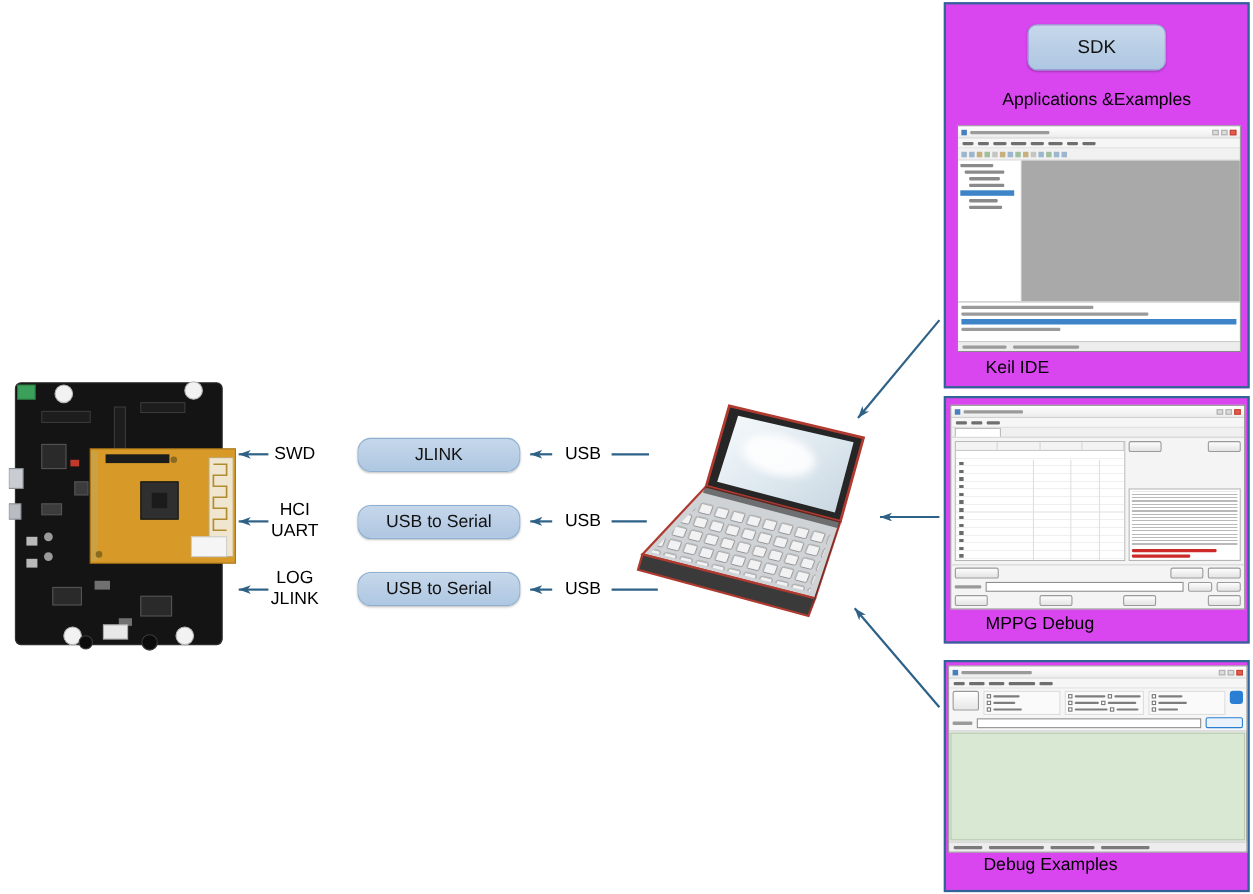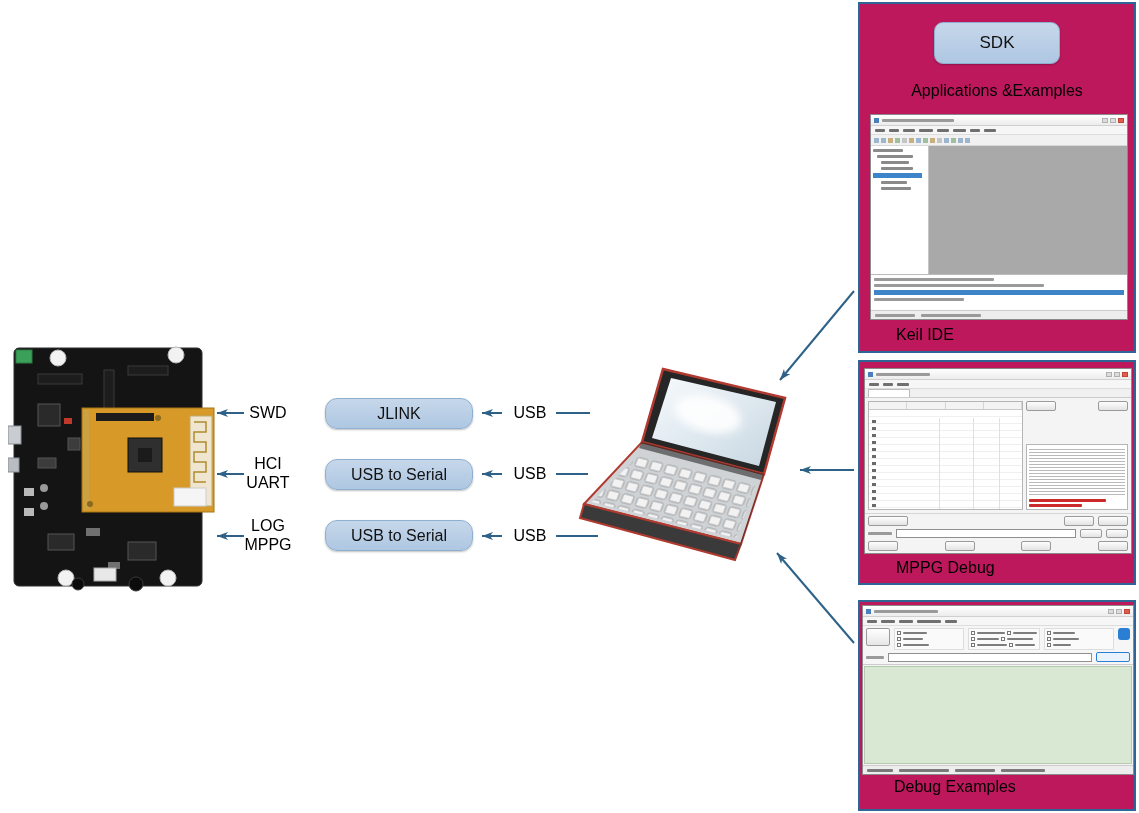--- a/index.html
+++ b/index.html
@@ -14,21 +14,21 @@
   .sig{position:absolute;font-size:16px;line-height:19px;text-align:center;white-space:pre-line;z-index:2}
   .bus{position:absolute;font-size:16px;line-height:20px;text-align:center;z-index:2}
 
   
   .pill{position:absolute;background:linear-gradient(180deg,#c6d7ea,#aec7e2);border:1px solid #8fafd0;
         border-radius:12px;display:flex;align-items:center;justify-content:center;font-size:16px;
         color:#111;box-shadow:0 1px 2px rgba(0,0,0,.25);z-index:2}
   .pill.sdk{border-radius:9px;font-size:17px}
 
   
-  .panel{position:absolute;background:#be185d;border:2px solid #2f6496;z-index:2}
+  .panel{position:absolute;background:#d946ef;border:2px solid #2f6496;z-index:2}
   .caption{position:absolute;font-size:16px;color:#000;white-space:nowrap}
   .apps-label{position:absolute;left:0;right:0;text-align:center;font-size:16px;color:#000}
 
   
   .shot{position:absolute;background:#f4f4f4;border:1px solid #8a8a8a;display:flex;flex-direction:column}
   .win-titlebar{height:11px;background:linear-gradient(#ffffff,#ececec);border-bottom:1px solid #d0d0d0;
                 display:flex;align-items:center;padding:0 3px;gap:3px;flex:0 0 auto}
   .appicon{width:5px;height:5px;background:#4a7fbe;flex:0 0 auto}
   .tl{display:inline-block;height:3px;background:#9a9a9a;border-radius:1px;flex:0 0 auto}
   .tl.red{background:#cc2a2a}
@@ -174,21 +174,21 @@
         <circle cx="82" cy="166" r="3" fill="#8a6a1f"></circle>
         <circle cx="150" cy="80" r="3" fill="#8a6a1f"></circle>
       </g>
     </svg>
   </div>
 
   <div class="sig" style="left:226px;top:403px;width:84px">SWD</div>
   <div class="sig" style="left:226px;top:454px;width:84px">HCI
 UART</div>
   <div class="sig" style="left:226px;top:516px;width:84px">LOG
-MPPG</div>
+JLINK</div>
 
   <div class="pill" style="left:325px;top:398px;width:148px;height:31px">JLINK</div>
   <div class="pill" style="left:325px;top:459px;width:148px;height:31px">USB to Serial</div>
   <div class="pill" style="left:325px;top:520px;width:148px;height:31px">USB to Serial</div>
 
   <div class="bus" style="left:506px;top:403px;width:48px">USB</div>
   <div class="bus" style="left:506px;top:464px;width:48px">USB</div>
   <div class="bus" style="left:506px;top:526px;width:48px">USB</div>
 
   <div class="laptop-wrap" style="left:578px;top:362px;width:222px;height:206px">

